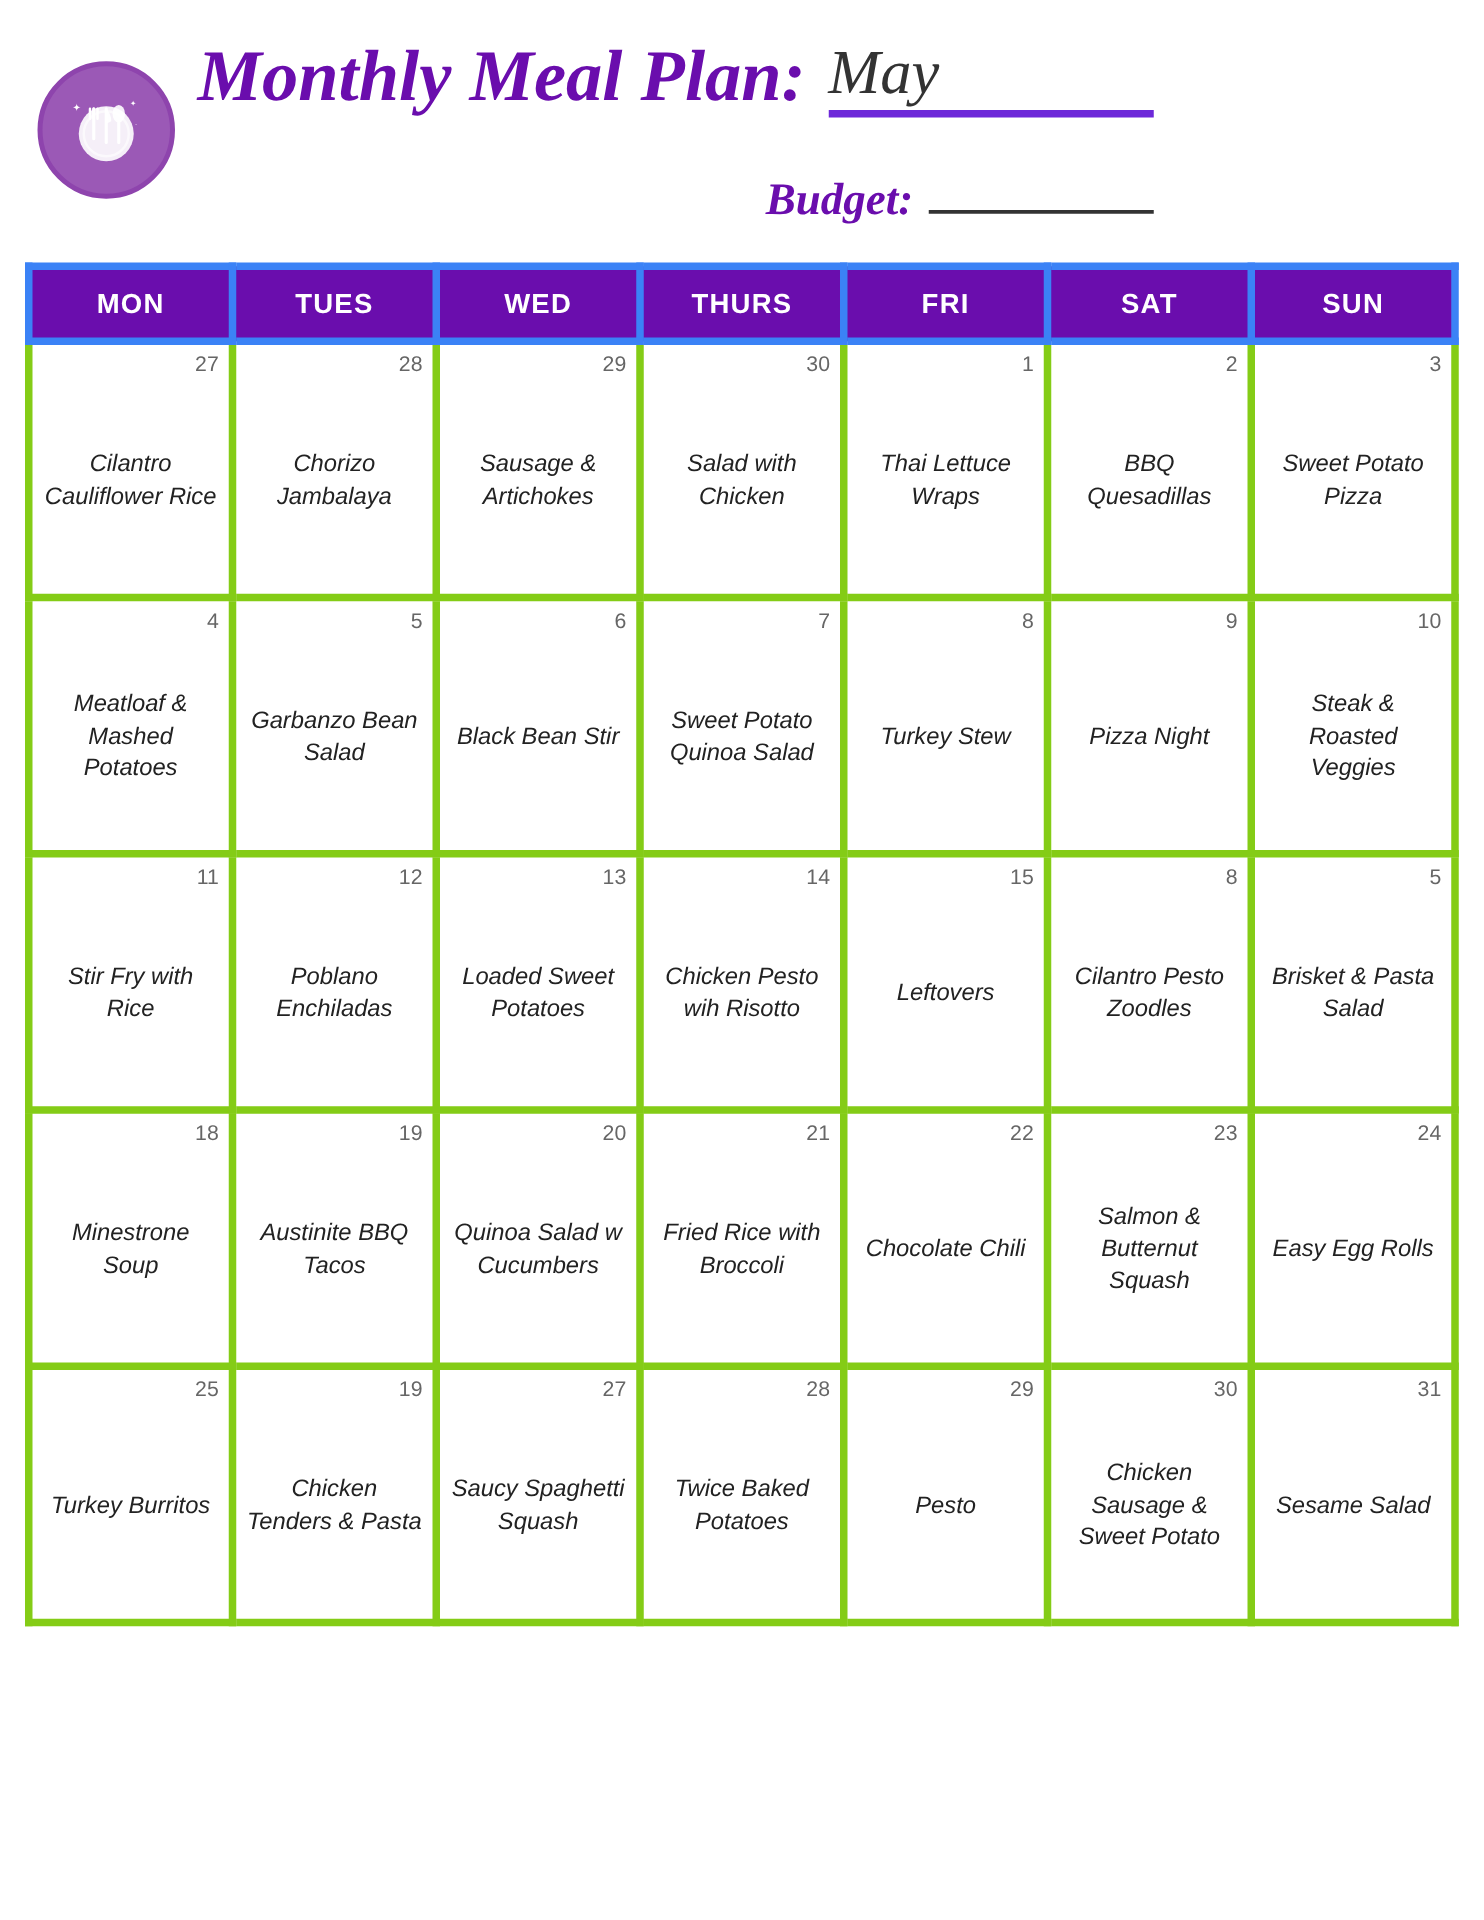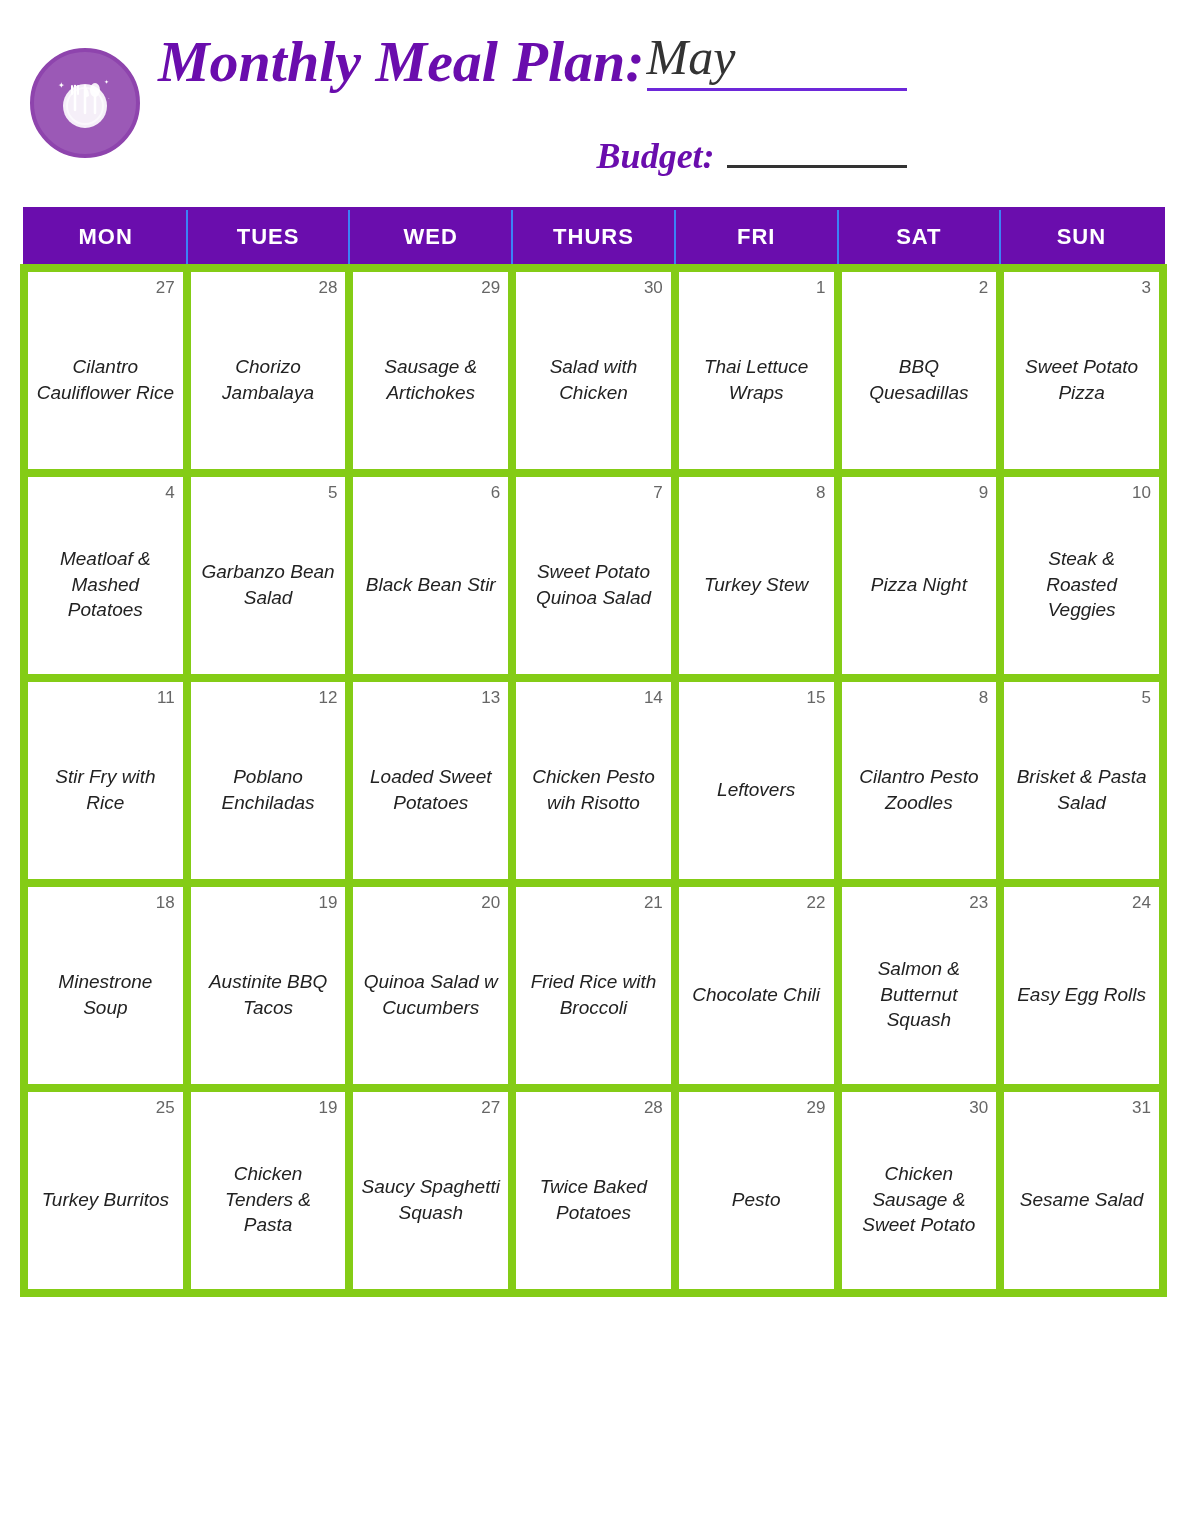--- a/index.html
+++ b/index.html
@@ -40,37 +40,37 @@
     .logo-circle svg {
       width: 70px;
       height: 70px;
     }
     .header-text {
       display: flex;
       flex-direction: column;
     }
     .title-row {
       display: flex;
-      align-items: flex-end;
-      gap: 2px;
+      align-items: center;
+      gap: 18px;
     }
     .main-title {
       font-family: Georgia, serif;
       font-size: 58px;
       font-weight: bold;
       font-style: italic;
       color: #6a0dad;
       line-height: 1;
     }
     .month-value {
       font-family: Georgia, serif;
       font-size: 50px;
       font-style: italic;
       color: #333;
-      border-bottom: 3px solid #6d28d9;
+      border-bottom: 6px solid #6d28d9;
       min-width: 260px;
       padding-bottom: 2px;
     }
     .budget-row {
       display: flex;
       align-items: baseline;
       gap: 12px;
       margin-top: 8px;
       justify-content: flex-end;
       padding-right: 0px;
@@ -98,25 +98,25 @@
       width: 100%;
       border: 3px solid #6a0dad;
     }
     .calendar th {
       background: #6a0dad;
       color: #fff;
       font-size: 22px;
       font-weight: bold;
       text-align: center;
       padding: 14px 0;
-      border: 2px solid #3b82f6;
+      border: 6px solid #3b82f6;
       letter-spacing: 1px;
     }
     .calendar td {
-      border: 8px solid #84cc16;
+      border: 6px solid #84cc16;
       vertical-align: top;
       width: 14.28%;
       height: 205px;
       padding: 6px 8px 8px 8px;
       position: relative;
     }
     .day-number {
       position: absolute;
       top: 6px;
       right: 8px;

